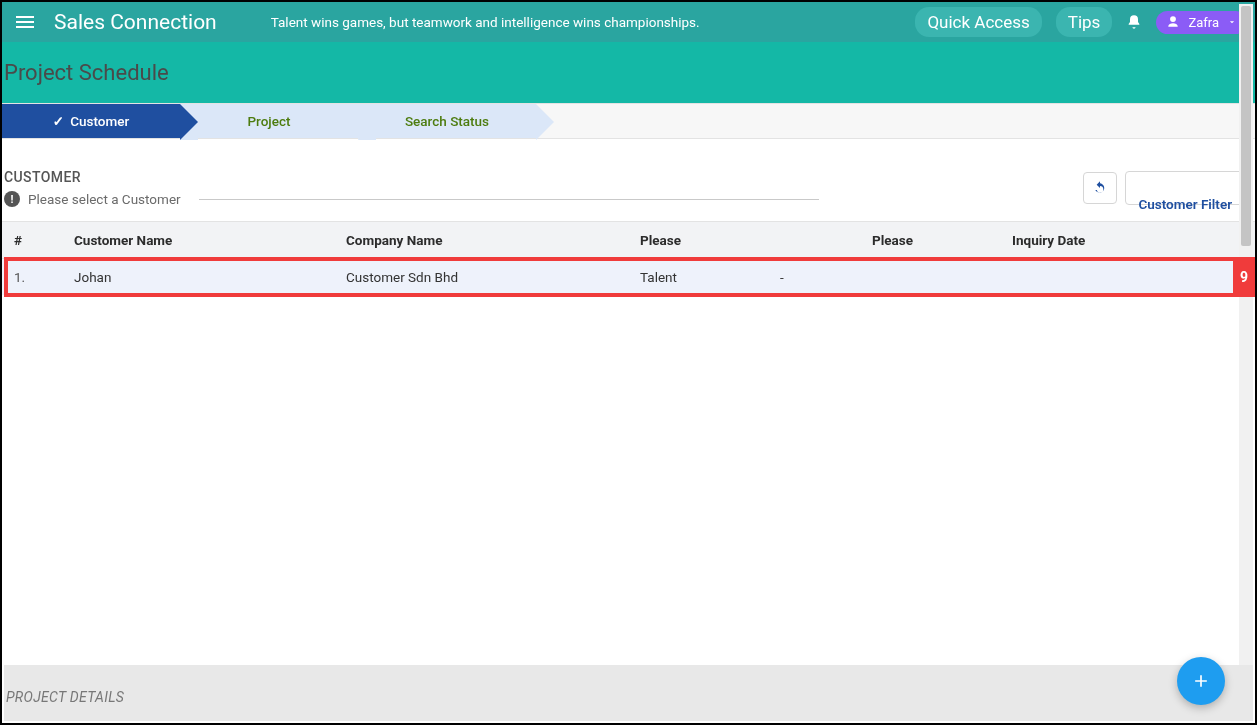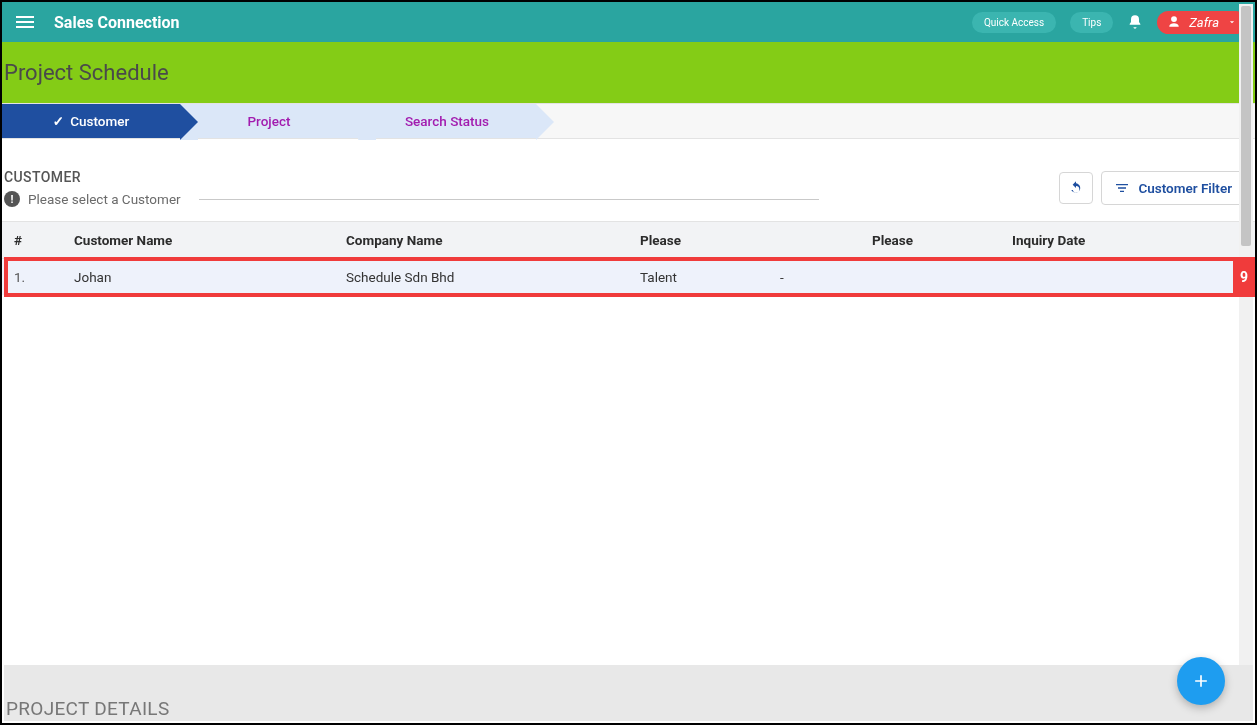--- a/index.html
+++ b/index.html
@@ -17,42 +17,42 @@
     background: #2aa5a0;
     color: #fff;
     height: 40px;
     display: flex;
     align-items: center;
     padding: 0 8px 0 8px;
     gap: 14px;
   }
   .menu-icon { display:flex; flex-direction:column; gap:3px; cursor:pointer; padding:6px; }
   .menu-icon span { width:18px; height:2px; background:#fff; display:block; }
-  .brand { font-weight:700; font-size:16px; }
+  .brand { font-weight:400; font-size:21px; }
   .tagline { font-size:13.5px; margin-left:40px; }
   .topbar-spacer { flex:1; }
-  .pill { background:#3bb5b0; color:#fff; border-radius:14px; padding:5px 12px; font-size:10px; cursor:pointer; }
+  .pill { background:#3bb5b0; color:#fff; border-radius:14px; padding:5px 12px; font-size:17px; cursor:pointer; }
   .bell { width:16px; height:16px; fill:#fff; cursor:pointer; }
-  .user-pill { background:#ef4444; border-radius:14px; padding:4px 10px; display:flex; align-items:center; gap:8px; cursor:pointer; font-size:13px;font-style:italic; }
+  .user-pill { background:#8b5cf6; border-radius:14px; padding:4px 10px; display:flex; align-items:center; gap:8px; cursor:pointer; font-size:13px; }
   .user-icon { width:14px; height:14px; fill:#fff; }
   .chevron-down { width:10px; height:10px; fill:#fff; }
 
   
-  .page-title-area { background:#84cc16; padding:18px 0 18px 0; }
+  .page-title-area { background:#14b8a6; padding:18px 0 18px 0; }
   .page-title { font-size:22px; color:#4a4a4a; font-weight:400; padding-left:2px; }
 
   
   .step-bar { display:flex; height:36px; background:#f7f7f7; border:1px solid #e3e3e3; border-left:none; border-right:none; }
   .step { position:relative; display:flex; align-items:center; justify-content:center; font-size:13.5px; font-weight:500; }
   .step.active { background:#1f4fa0; color:#fff; width:178px; }
   .step.active::after {
     content:""; position:absolute; right:-18px; top:0; width:0; height:0;
     border-top:18px solid transparent; border-bottom:18px solid transparent; border-left:18px solid #1f4fa0; z-index:3;
   }
-  .step.light { background:#dbe7f8; color:#a21caf; width:178px; margin-left:0; }
+  .step.light { background:#dbe7f8; color:#4d7c0f; width:178px; margin-left:0; }
   .step.light::before {
     content:""; position:absolute; left:0; top:0; width:0; height:0;
     border-top:18px solid transparent; border-bottom:18px solid transparent; border-left:18px solid #fff0; z-index:1;
   }
   .step.light .arrowmask-left {
     position:absolute; left:0; top:0; width:0; height:0;
     border-top:18px solid #dbe7f8; border-bottom:18px solid #dbe7f8; border-left:18px solid transparent; z-index:2;
   }
   .step.light::after {
     content:""; position:absolute; right:-18px; top:0; width:0; height:0;
@@ -66,42 +66,42 @@
   
   .section-header { display:flex; align-items:flex-end; padding:30px 10px 0 0; }
   .section-left { }
   .section-title { font-size:14px; color:#555; letter-spacing:0.4px; font-weight:500; padding-left:2px;}
   .section-sub { display:flex; align-items:center; gap:8px; margin-top:6px; color:#6b6b6b; font-size:13.5px; padding-left:2px;}
   .info-dot { width:16px; height:16px; border-radius:50%; background:#555; color:#fff; font-size:11px; display:flex; align-items:center; justify-content:center; font-weight:700; }
   .section-sub .underline-input { flex:0 0 620px; height:1px; border:none; border-bottom:1px solid #c9c9c9; background:transparent; margin-left:10px; }
   .section-right { margin-left:auto; display:flex; gap:8px; align-items:center; padding-bottom:2px;}
   .icon-btn { border:1px solid #d6d6d6; background:#fff; border-radius:4px; width:34px; height:32px; display:flex; align-items:center; justify-content:center; cursor:pointer; }
   .refresh-svg { width:16px; height:16px; fill:#1f4fa0; }
-  .filter-btn { border:1px solid #d6d6d6; background:#fff; border-radius:4px; height:32px; padding:16px 12px; display:flex; align-items:center; gap:8px; cursor:pointer; color:#1f4fa0; font-weight:600; font-size:13.5px;}
+  .filter-btn { border:1px solid #d6d6d6; background:#fff; border-radius:4px; height:32px; padding:16px 12px; display:flex; align-items:center; gap:8px; cursor:pointer; color:#1f4fa0; font-weight:600; font-size:13.5px;flex-direction:column;}
   .filter-svg { width:16px; height:16px; fill:#1f4fa0; }
 
   
   .tbl { margin-top:14px; width:100%; }
   .tbl-head { display:flex; height:38px; align-items:center; border-top:1px solid #e3e3e3; border-bottom:1px solid #e3e3e3; background:#f2f3f5; font-size:13.5px; font-weight:700; color:#2c2c2c;}
   .c-idx { width:72px; padding-left:12px; }
   .c-name { width:272px; }
   .c-company { width:294px; }
   .c-state { width:232px; }
   .c-status { width:140px; }
   .c-inquiry { flex:1; }
 
   .tbl-row-wrap { position:relative; }
   .tbl-row { display:flex; height:36px; align-items:center; font-size:13.5px; color:#333; background:#eef2fb; cursor:pointer;}
   .tbl-row .c-idx { color:#555; }
   .highlight-box { position:absolute; top:-2px; left:2px; right:18px; height:40px; border:4px solid #f03b3b; pointer-events:none;}
   .row-badge { position:absolute; right:0; top:-2px; width:22px; height:40px; background:#f03b3b; color:#fff; font-weight:700; display:flex; align-items:center; justify-content:center; font-size:14px;}
 
   
   .bottom-strip { position:absolute; left:2px; right:2px; bottom:2px; height:56px; background:#e8e8e8;}
-  .bottom-strip .label { position:absolute; left:2px; bottom:1px; font-size:19px; color:#777; letter-spacing:0.3px;}
+  .bottom-strip .label { position:absolute; left:2px; bottom:16px; font-size:14px; color:#777; letter-spacing:0.3px;font-style:italic;}
 
   
   .fab { position:absolute; right:30px; bottom:18px; width:48px; height:48px; border-radius:50%; background:#1e9df0; display:flex; align-items:center; justify-content:center; cursor:pointer; box-shadow:0 3px 8px rgba(0,0,0,0.25);}
   .fab svg { width:20px; height:20px; fill:#fff; }
 
   
   .scroll-track { position:absolute; top:2px; right:2px; width:14px; bottom:2px; background:#f1f1f1;}
   .scroll-thumb { position:absolute; top:2px; left:2px; right:2px; height:240px; background:#c4c4c4; border-radius:2px;}
 </style>
 </head>
@@ -111,20 +111,21 @@
   <div class="scroll-thumb"></div>
 </div>
 
 <div class="topbar">
   <div class="menu-icon">
     <span></span>
       <span></span>
       <span></span>
   </div>
   <div class="brand">Sales Connection</div>
+  <div class="tagline">Talent wins games, but teamwork and intelligence wins championships.</div>
   <div class="topbar-spacer"></div>
   <div class="pill">Quick Access</div>
   <div class="pill">Tips</div>
   <svg class="bell" viewBox="0 0 24 24">
       <path d="M12 2a6 6 0 00-6 6v4l-2 3v1h16v-1l-2-3V8a6 6 0 00-6-6zm0 20a2.5 2.5 0 002.45-2h-4.9A2.5 2.5 0 0012 22z"></path>
     </svg>
   <div class="user-pill">
     <svg class="user-icon" viewBox="0 0 24 24">
         <path d="M12 12a5 5 0 100-10 5 5 0 000 10zm0 2c-4 0-8 2-8 5v1h16v-1c0-3-4-5-8-5z"></path>
       </svg>
@@ -184,21 +185,21 @@
     <div class="c-name">Customer Name</div>
     <div class="c-company">Company Name</div>
     <div class="c-state">Please</div>
     <div class="c-status">Please</div>
     <div class="c-inquiry">Inquiry Date</div>
   </div>
   <div class="tbl-row-wrap">
     <div class="tbl-row">
       <div class="c-idx">1.</div>
       <div class="c-name">Johan</div>
-      <div class="c-company">Schedule Sdn Bhd</div>
+      <div class="c-company">Customer Sdn Bhd</div>
       <div class="c-status">Talent</div>
       <div class="c-inquiry">-</div>
     </div>
     <div class="highlight-box"></div>
     <div class="row-badge">9</div>
   </div>
 </div>
 
 <div class="bottom-strip">
   <div class="label">PROJECT DETAILS</div>

